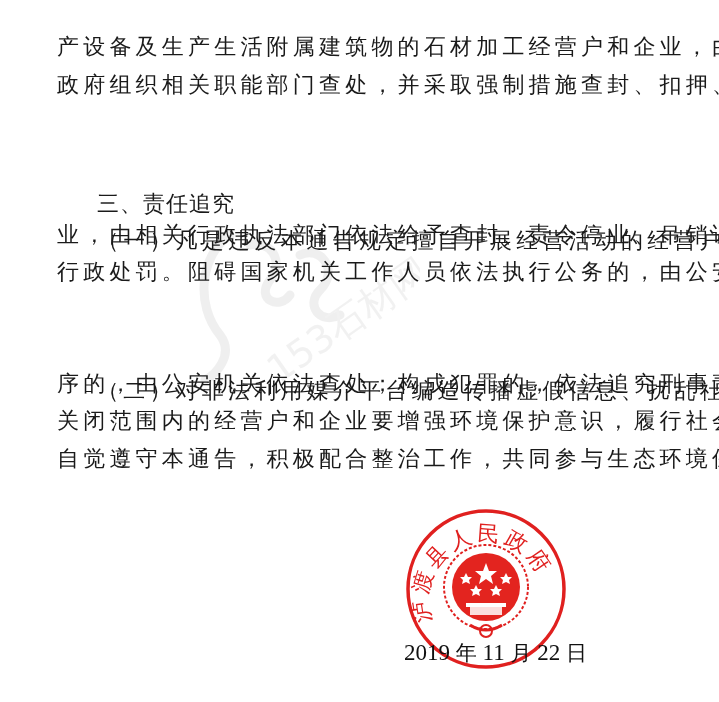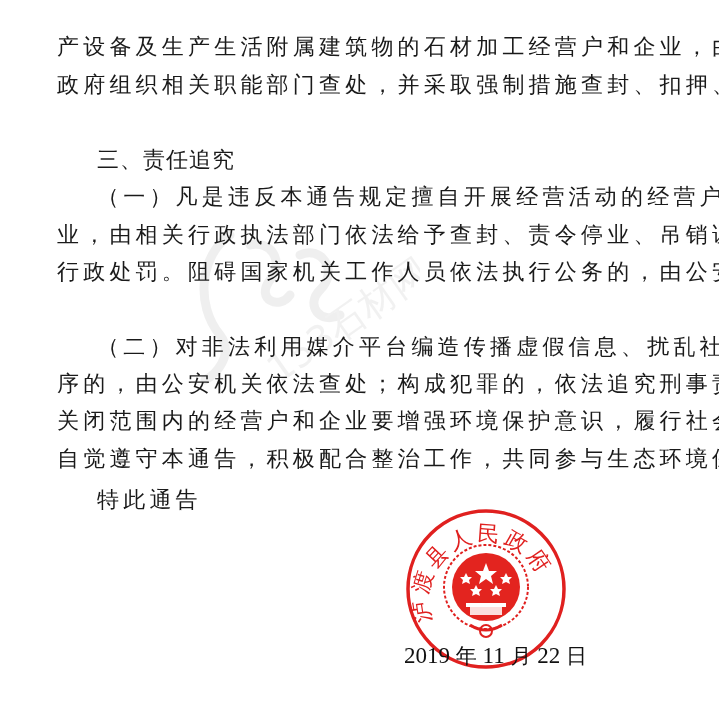--- a/index.html
+++ b/index.html
@@ -23,21 +23,21 @@
     }
     .line {
       position: absolute;
       left: 57px;
       width: 590px;
       font-size: 22px;
       line-height: 26px;
       letter-spacing: 4.2px;
       white-space: nowrap;
     }
-    .indent { left: 97px; }
+    .indent { left: 97px; margin-top: 44px; }
     .heading {
       font-family: "DejaVu Sans", "Liberation Sans", sans-serif;
       font-weight: normal;
       letter-spacing: 1px;
       font-size: 22px;
     }
     .watermark {
       position: absolute;
       left: 190px;
       top: 215px;
@@ -52,21 +52,21 @@
       top: 507px;
       width: 164px;
       height: 164px;
     }
     .date {
       position: absolute;
       left: 404px;
       top: 640px;
       font-family: "Liberation Serif", "DejaVu Serif", serif;
       font-size: 23px;
-      line-height: 32px;
+      line-height: 26px;
       color: #111;
       white-space: nowrap;
       text-align: center;
     }
     .date .cjk { font-family: "DejaVu Serif", serif; font-size: 21px; }
   </style>
 </head>
 <body>
 
 <div class="page">
@@ -87,21 +87,20 @@
 
   <div class="line indent" style="top:184px">（一）凡是违反本通告规定擅自开展经营活动的经营户和企</div>
   <div class="line" style="top:222px">业，由相关行政执法部门依法给予查封、责令停业、吊销证照等</div>
   <div class="line" style="top:259px">行政处罚。阻碍国家机关工作人员依法执行公务的，由公安机关</div>
 
   <div class="line indent" style="top:334px">（二）对非法利用媒介平台编造传播虚假信息、扰乱社会秩</div>
   <div class="line" style="top:371px">序的，由公安机关依法查处；构成犯罪的，依法追究刑事责任。</div>
   <div class="line" style="top:408px">关闭范围内的经营户和企业要增强环境保护意识，履行社会责任，</div>
   <div class="line" style="top:446px">自觉遵守本通告，积极配合整治工作，共同参与生态环境保护。</div>
 
-  <div class="line indent" style="top:487px">特此通告</div>
 
   <svg class="seal" viewBox="0 0 164 164">
     <defs>
       <path id="sealArc" d="M 30 118 A 58 58 0 1 1 134 118"></path>
     </defs>
     <circle cx="82" cy="82" r="78" fill="none" stroke="#e0201f" stroke-width="3.5"></circle>
 
     <g>
       <circle cx="82" cy="80" r="42" fill="none" stroke="#e0201f" stroke-width="2" stroke-dasharray="3 2"></circle>
       <circle cx="82" cy="80" r="34" fill="#e3241f"></circle>

